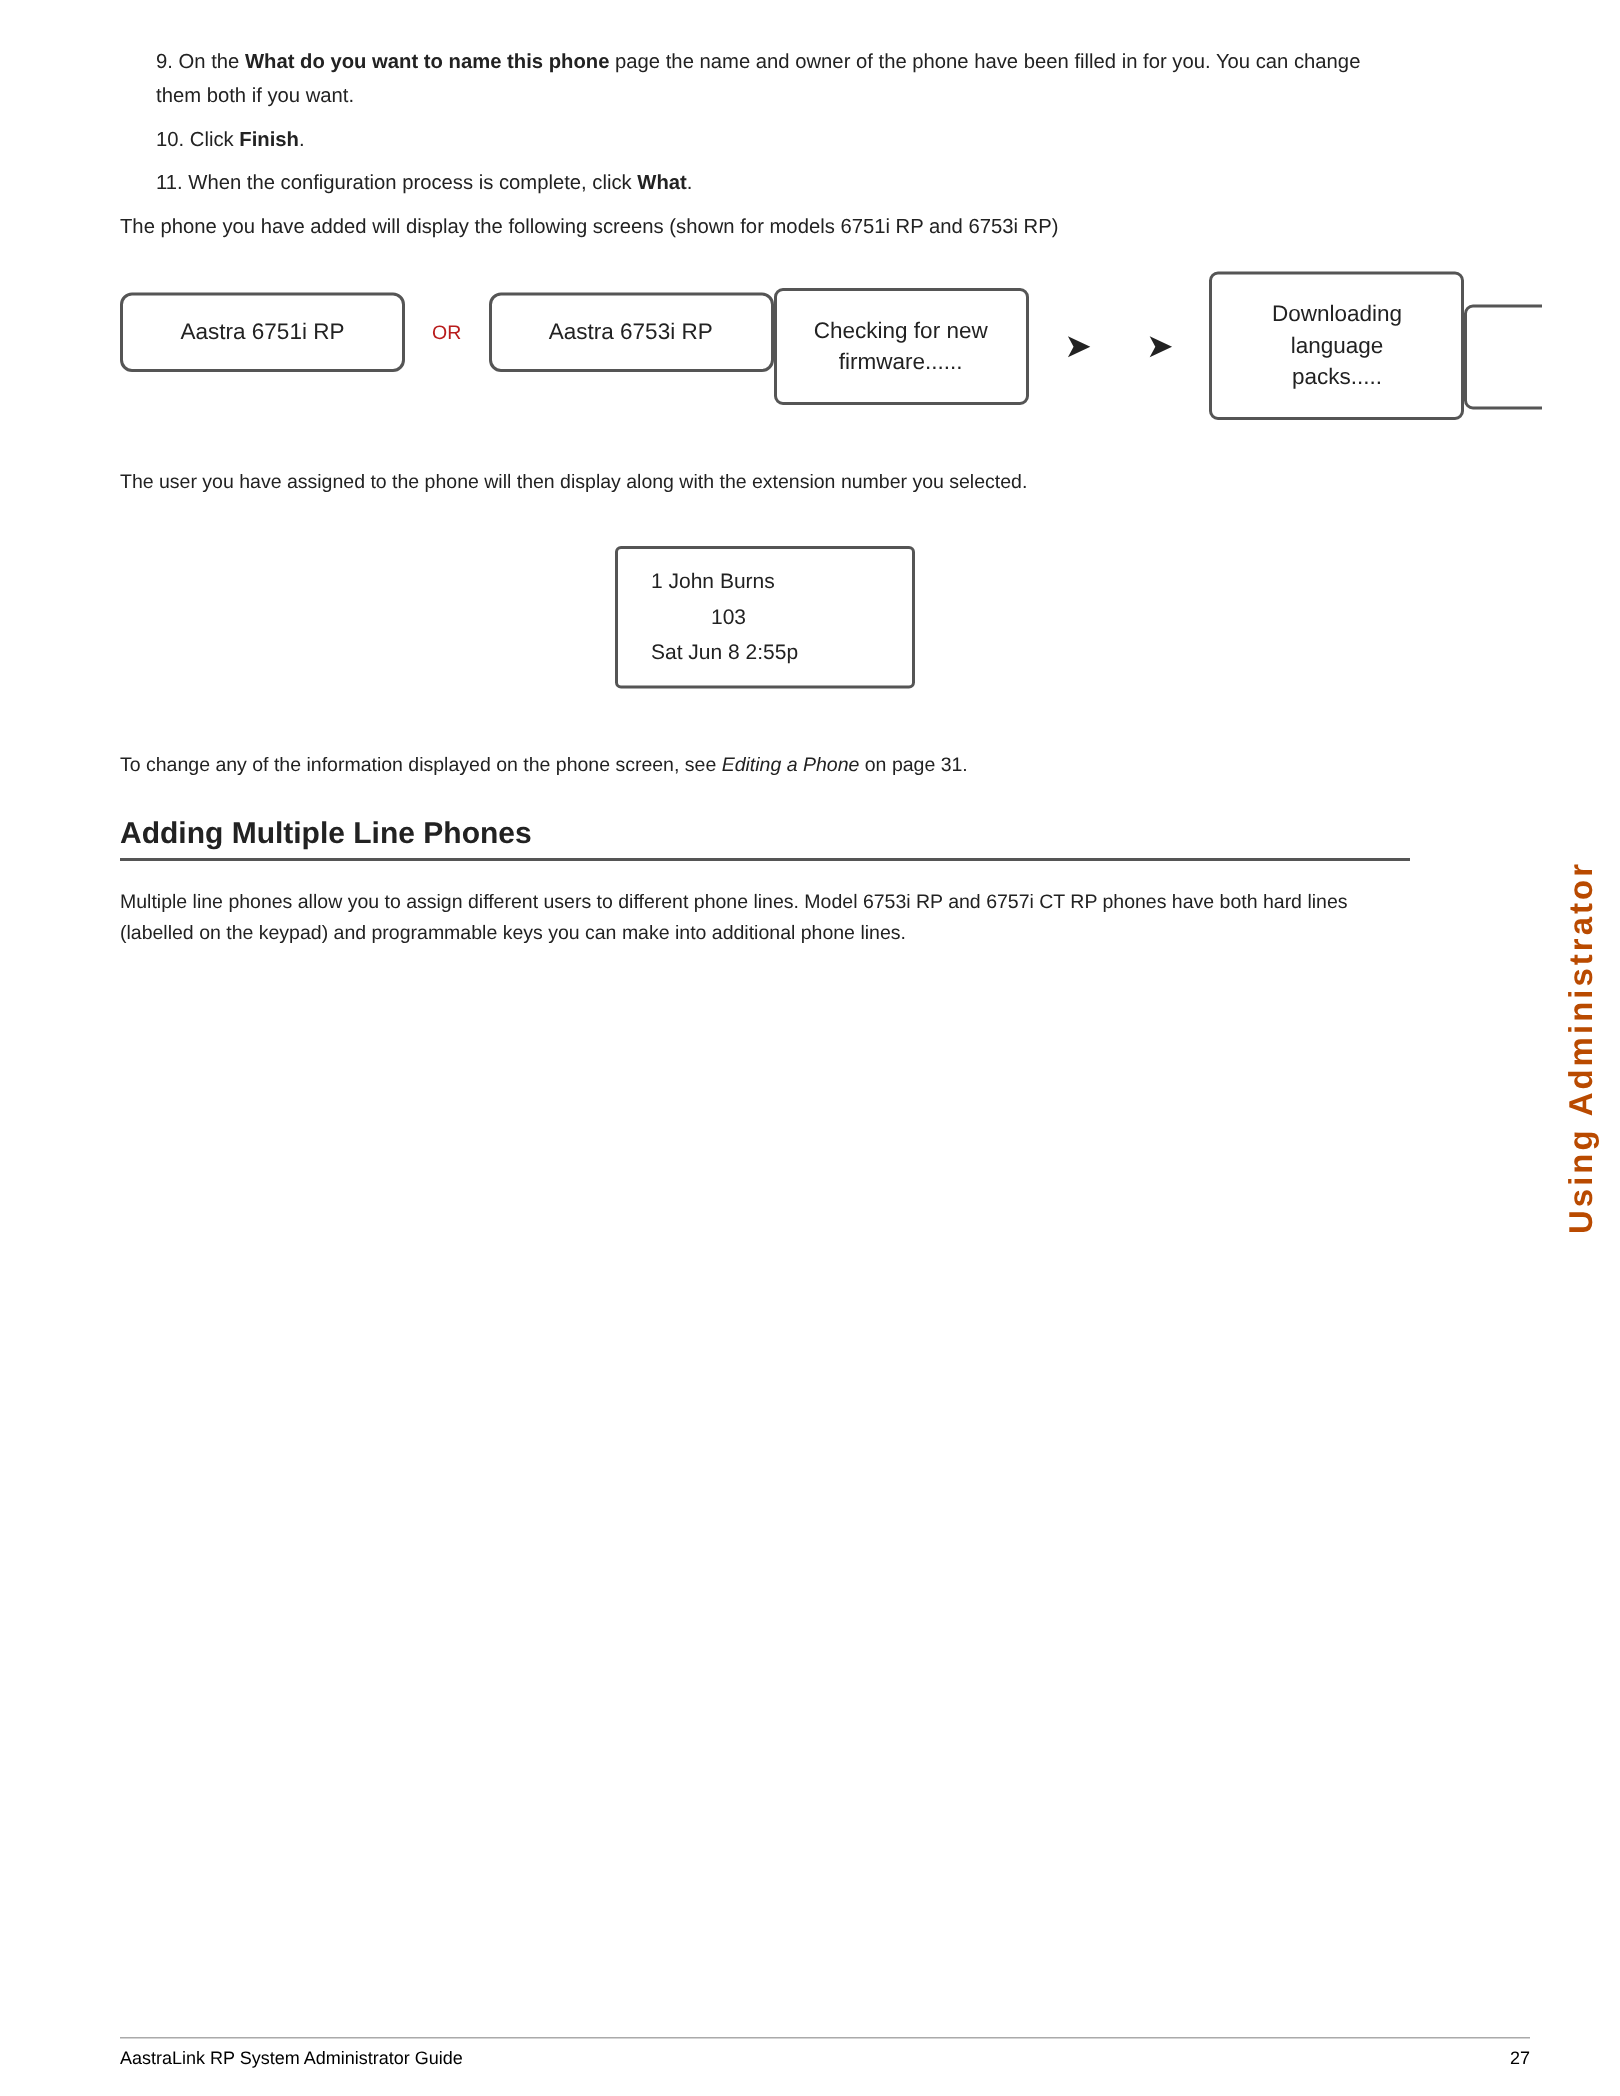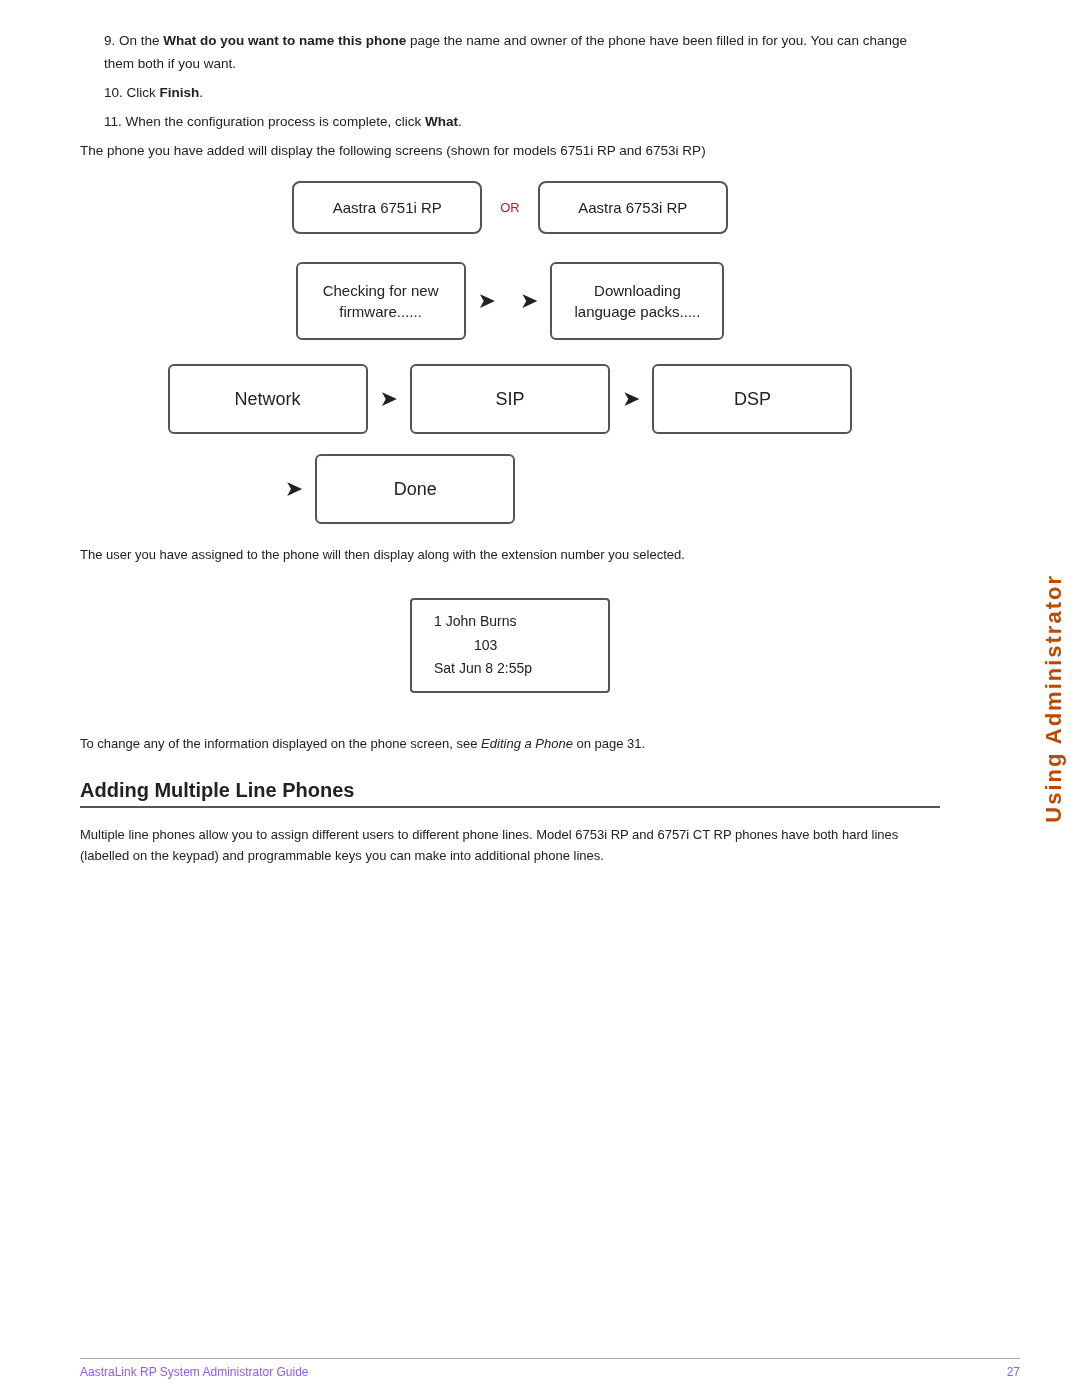--- a/index.html
+++ b/index.html
@@ -63,21 +63,21 @@
     }
     .intro-section .step strong {
       font-weight: bold;
       text-align: right;
     }
 
     
     .diagram-area {
       margin: 20px 0 20px 0;
       display: flex;
-      flex-direction: column;
+      flex-direction: row;
       align-items: center;
       gap: 0;
     }
 
     
     .phone-models-row {
       display: flex;
       align-items: center;
       justify-content: center;
       gap: 0;
@@ -97,21 +97,21 @@
       font-size: 13px;
       margin: 0 18px;
       color: #b91c1c;
     }
 
     
     .flow-row {
       display: flex;
       align-items: center;
       justify-content: center;
-      gap: 0;
+      gap: 12px;
       margin-bottom: 10px;
       width: 100%;
     }
 
     .flow-box {
       border: 2px solid #555;
       border-radius: 6px;
       padding: 16px 22px;
       font-size: 15px;
       text-align: center;
@@ -189,21 +189,21 @@
     .footer {
       position: absolute;
       bottom: 18px;
       left: 80px;
       right: 60px;
       border-top: 1px solid #aaa;
       display: flex;
       justify-content: space-between;
       padding-top: 6px;
       font-size: 12px;
-      color: #8b5cf6;
+      color: #000000;
     }
 
     
     .arrow-down {
       font-size: 22px;
       color: #222;
       display: flex;
       align-items: center;
       margin-right: 12px;
     }

